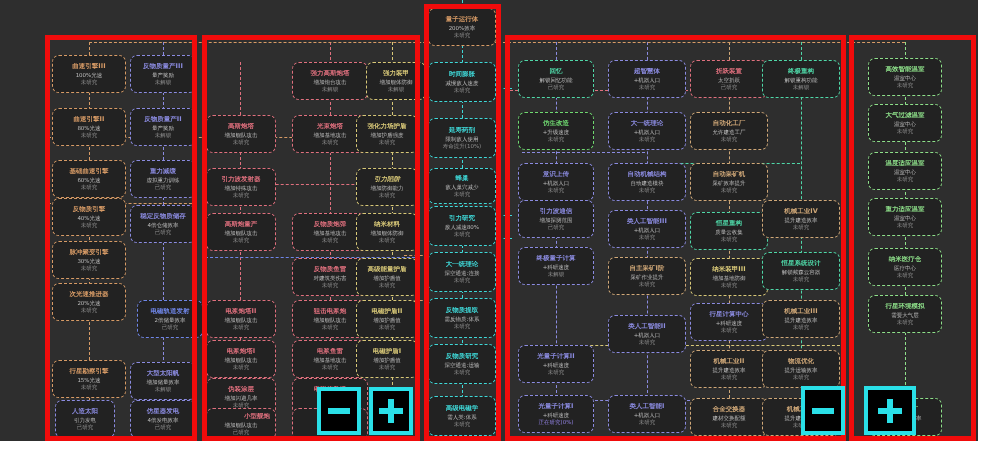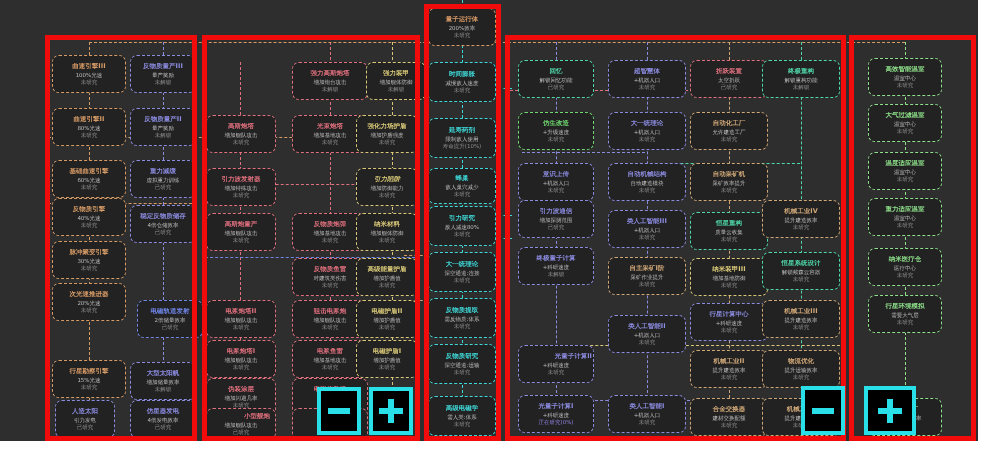--- a/index.html
+++ b/index.html
@@ -304,21 +304,21 @@
         <div class="t" style="color: rgb(139, 139, 224);">引力波通信</div>
         <div class="l2">增加探测范围</div>
         <div class="l3">已研究</div>
       </div>
       <div class="node" style="left: 518px; top: 247px; width: 76px; height: 38px; border-color: rgb(139, 139, 224);">
         <div class="t" style="color: rgb(139, 139, 224);">终极量子计算</div>
         <div class="l2">+科研速度</div>
         <div class="l3">未解锁</div>
       </div>
       <div class="node" style="left: 518px; top: 345px; width: 76px; height: 38px; border-color: rgb(139, 139, 224);">
-        <div class="t" style="color: rgb(139, 139, 224); text-align: right;">光量子计算II</div>
+        <div class="t" style="color: rgb(139, 139, 224);">光量子计算II</div>
         <div class="l2">+科研速度</div>
         <div class="l3">未研究</div>
       </div>
       <div class="node" style="left: 518px; top: 395px; width: 76px; height: 38px; border-color: rgb(139, 139, 224);">
         <div class="t" style="color: rgb(139, 139, 224);">光量子计算I</div>
         <div class="l2">+科研速度</div>
         <div class="l3" style="color: rgb(144, 128, 224);">正在研究(0%)</div>
       </div>
       <div class="node" style="left: 608px; top: 60px; width: 78px; height: 38px; border-color: rgb(139, 139, 224);">
         <div class="t" style="color: rgb(139, 139, 224);">超智慧体</div>

